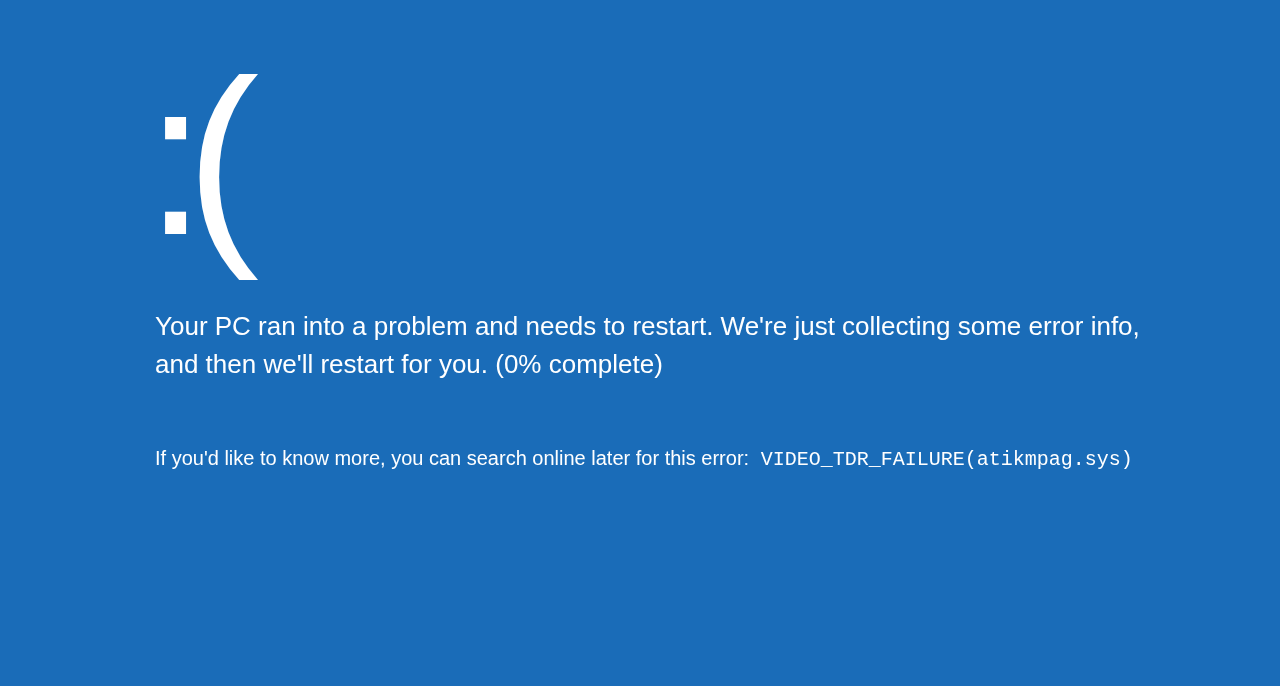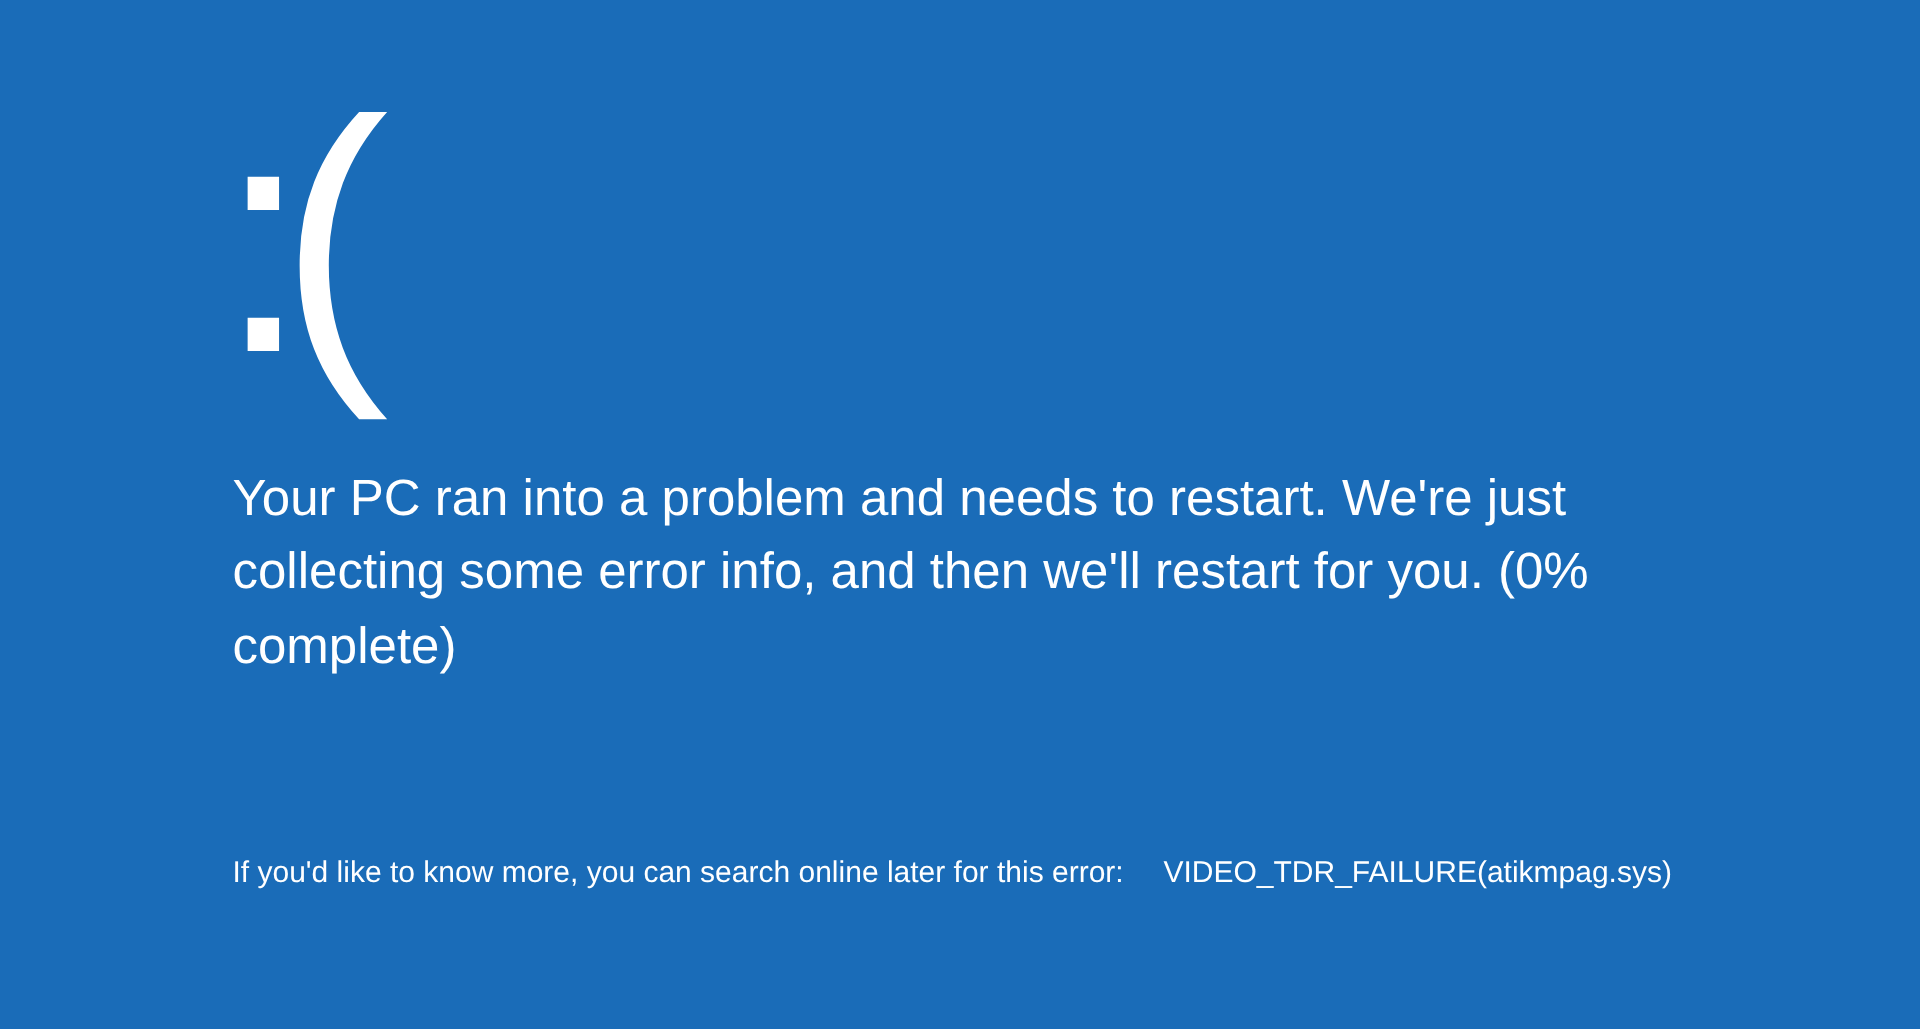--- a/index.html
+++ b/index.html
@@ -23,34 +23,34 @@
     }
     .sad-face {
       font-size: 220px;
       font-weight: 300;
       line-height: 1;
       letter-spacing: -20px;
       margin-bottom: 40px;
       margin-left: -10px;
     }
     .message {
-      font-size: 34px;
+      font-size: 26px;
       font-weight: 300;
       line-height: 1.45;
       max-width: 1020px;
-      margin-bottom: 115px;
+      margin-bottom: 64px;
     }
     .footer {
       font-size: 20px;
       font-weight: 300;
     }
     .error-code {
-      font-family: Liberation Sans, sans-serif;
+      font-family: Liberation Mono, monospace;
       font-weight: 400;
-      margin-left: 21px;
+      margin-left: 6px;
     }
   </style>
 </head>
 <body>
 
 <div class="container">
   <div class="sad-face">:(</div>
   <div class="message">Your PC ran into a problem and needs to restart. We're just collecting some error info, and then we'll restart for you. (0% complete)</div>
   <div class="footer">
     <span>If you'd like to know more, you can search online later for this error:</span>

